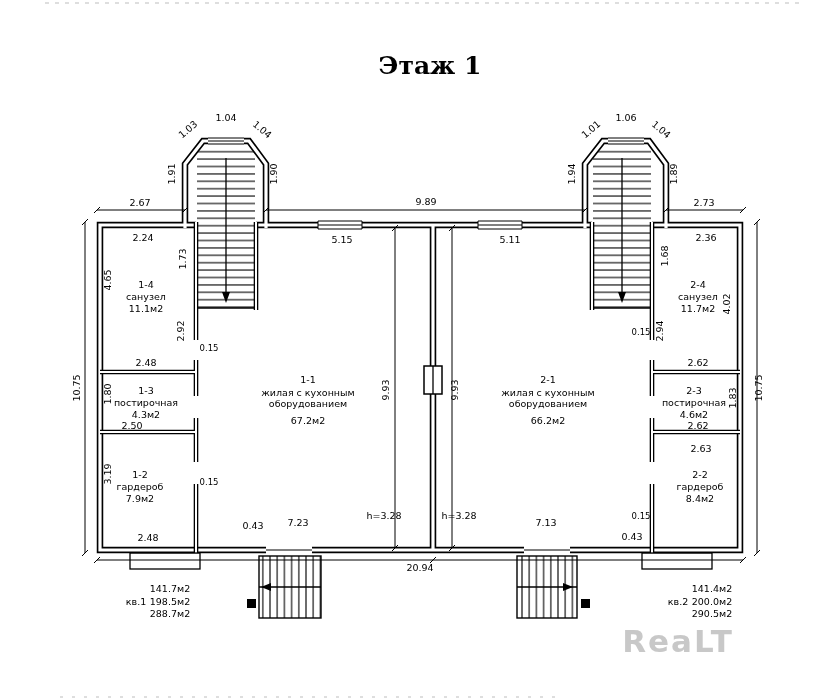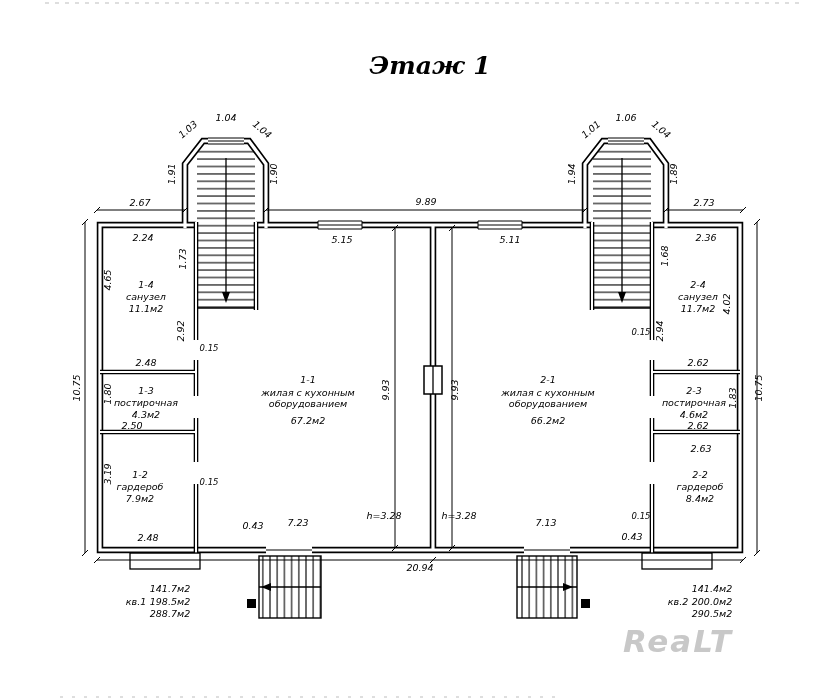--- a/index.html
+++ b/index.html
@@ -1,17 +1,17 @@
 <!DOCTYPE html>
 <html><head>
 <meta charset="utf-8">
 <style>
   html,body{margin:0;padding:0;background:#fff;}
   .canvas{position:relative;width:839px;height:700px;background:#ffffff;overflow:hidden;
-          font-family:"DejaVu Sans",sans-serif;font-style:italic;}
+          font-family:"DejaVu Sans",sans-serif;}
   svg{display:block;}
   svg text{fill:#000;font-family:"DejaVu Sans",sans-serif;}
   .title-text{font-family:"DejaVu Serif",serif;font-size:25px;font-weight:bold;}
   .dim{font-size:9.5px;}
   .dim-small{font-size:8.5px;}
   .room{font-size:9.5px;}
   .sum{font-size:9.5px;}
   .watermark-text{font-size:31px;font-weight:bold;fill:#c6c6c6;letter-spacing:2px;opacity:.95;}
   .wb{stroke:#000;stroke-width:6.5;fill:none;stroke-linecap:butt;stroke-linejoin:miter;}
   .ww{stroke:#fff;stroke-width:3.2;fill:none;stroke-linecap:butt;stroke-linejoin:miter;}

